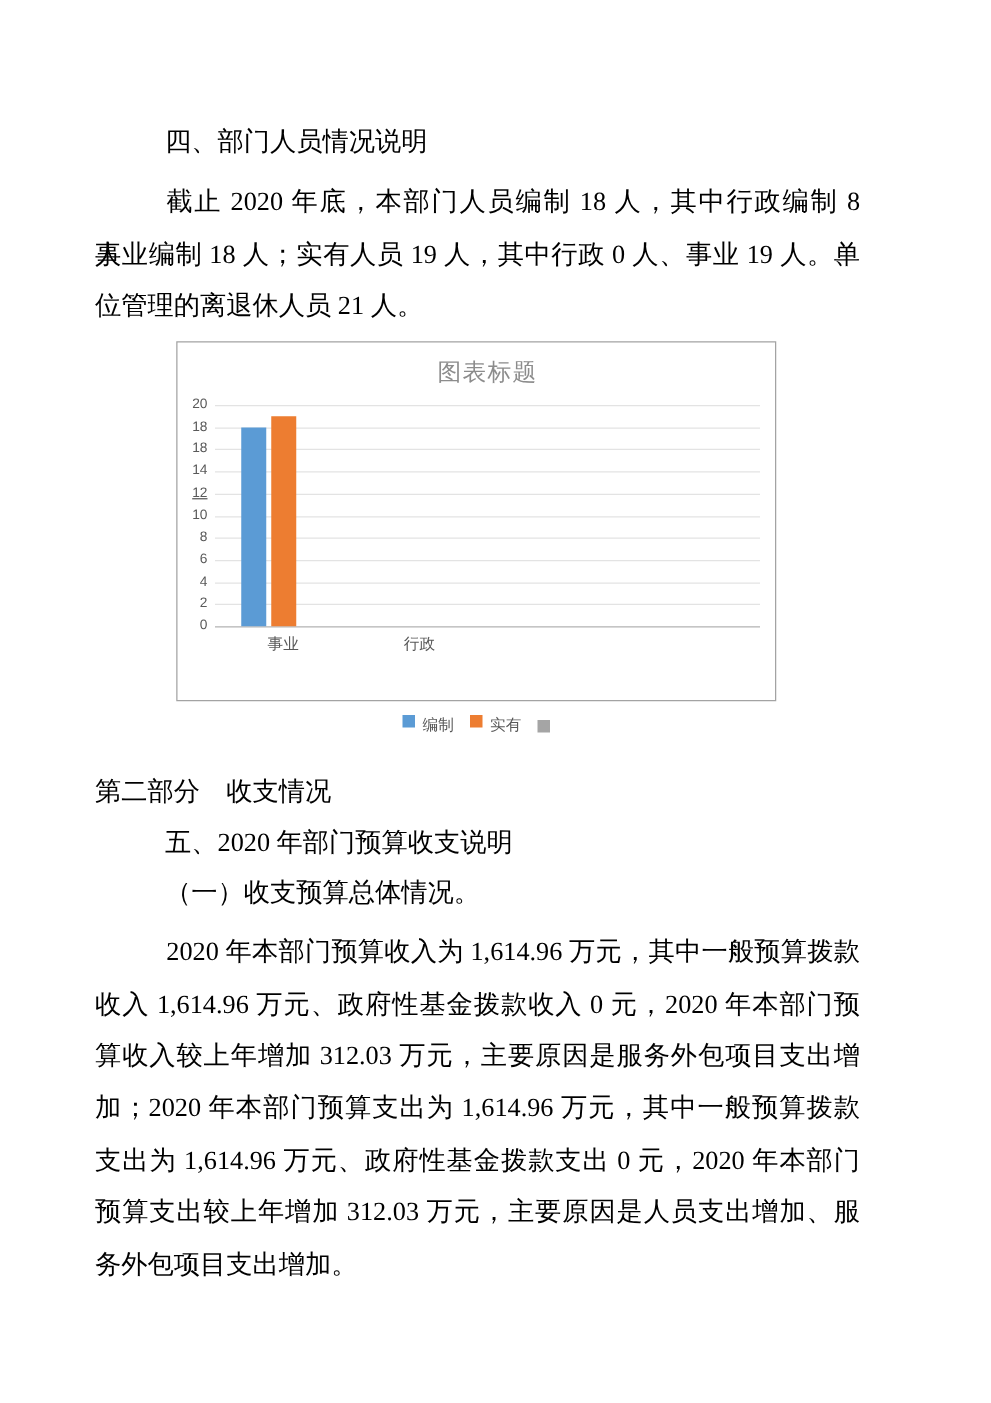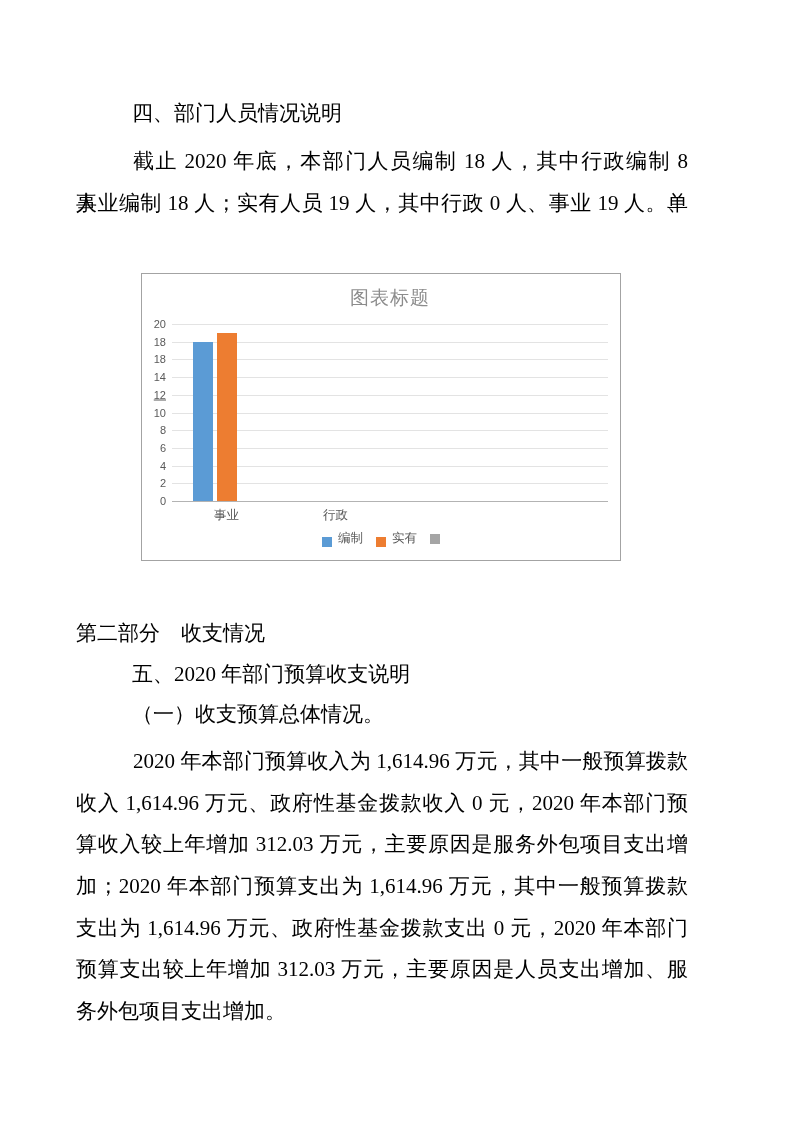--- a/index.html
+++ b/index.html
@@ -41,37 +41,38 @@
   .xtick {
     position:absolute; top:183px; transform:translateX(-50%); font-size:12.5px;
     color:#595959; white-space:nowrap;
     font-family:"Liberation Sans","DejaVu Sans",sans-serif;
   }
   .bar { position:absolute; width:20px; }
   .legend {
     position:absolute; left:0; right:0; top:256px; display:flex;
     justify-content:center; align-items:center; gap:13px;
   }
-  .lg-item { display:flex; align-items:flex-end; gap:6px; }
+  .lg-item { display:flex; align-items:flex-start; gap:6px;margin-top:42px; }
   .lg-swatch { width:10px; height:10px; }
   .lg-label {
     font-size:12.5px; color:#595959;
     font-family:"Liberation Sans","DejaVu Sans",sans-serif;
   }
 </style>
 </head>
 <body>
 
 <div class="page">
 
   <div class="heading" style="left:132px; top:100px;">四、部门人员情况说明</div>
 
   <div class="para" style="left:76px; top:141px;">
       <div class="tline indent">截止 2020 年底，本部门人员编制 18 人，其中行政编制 8 人、</div>
       <div class="tline">事业编制 18 人；实有人员 19 人，其中行政 0 人、事业 19 人。单</div>
+      <div class="tline lastline">位管理的离退休人员 21 人。</div>
     </div>
 
   <div class="chart">
     <div class="chart-title" style="color: rgb(140, 140, 140);">图表标题</div>
     <div class="plot" id="plot">
         <div class="gridline axisline" style="top: 177px;"></div>
         <div class="ytick" style="top: 177px;">0</div>
         <div class="gridline" style="top: 159.3px;"></div>
         <div class="ytick" style="top: 159.3px;">2</div>
         <div class="gridline" style="top: 141.6px;"></div>

